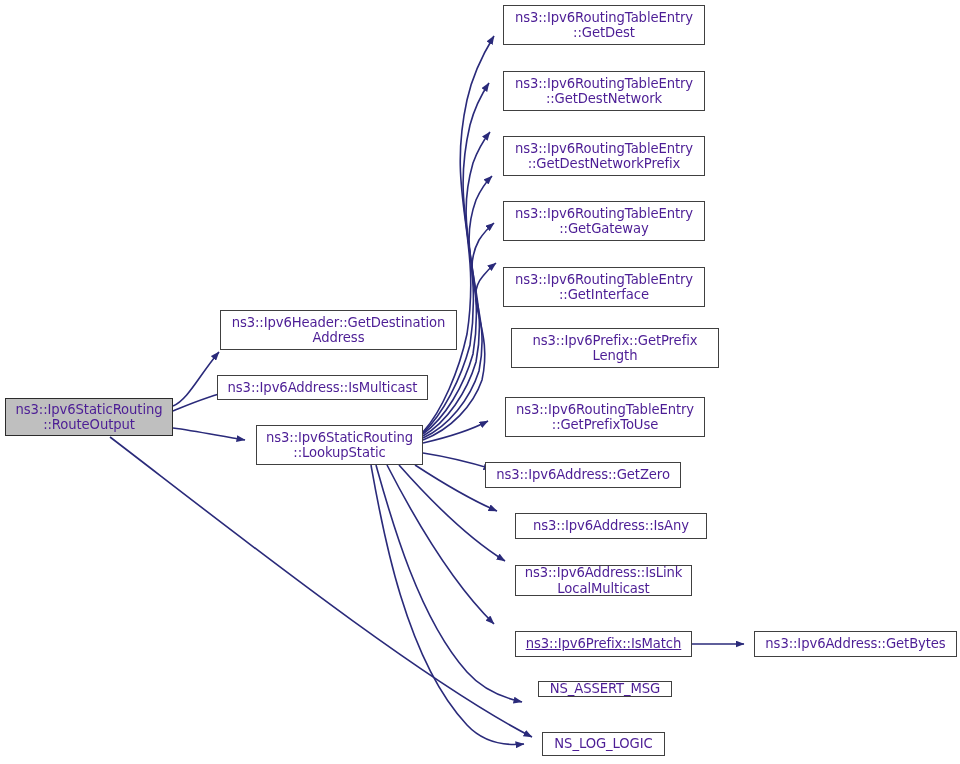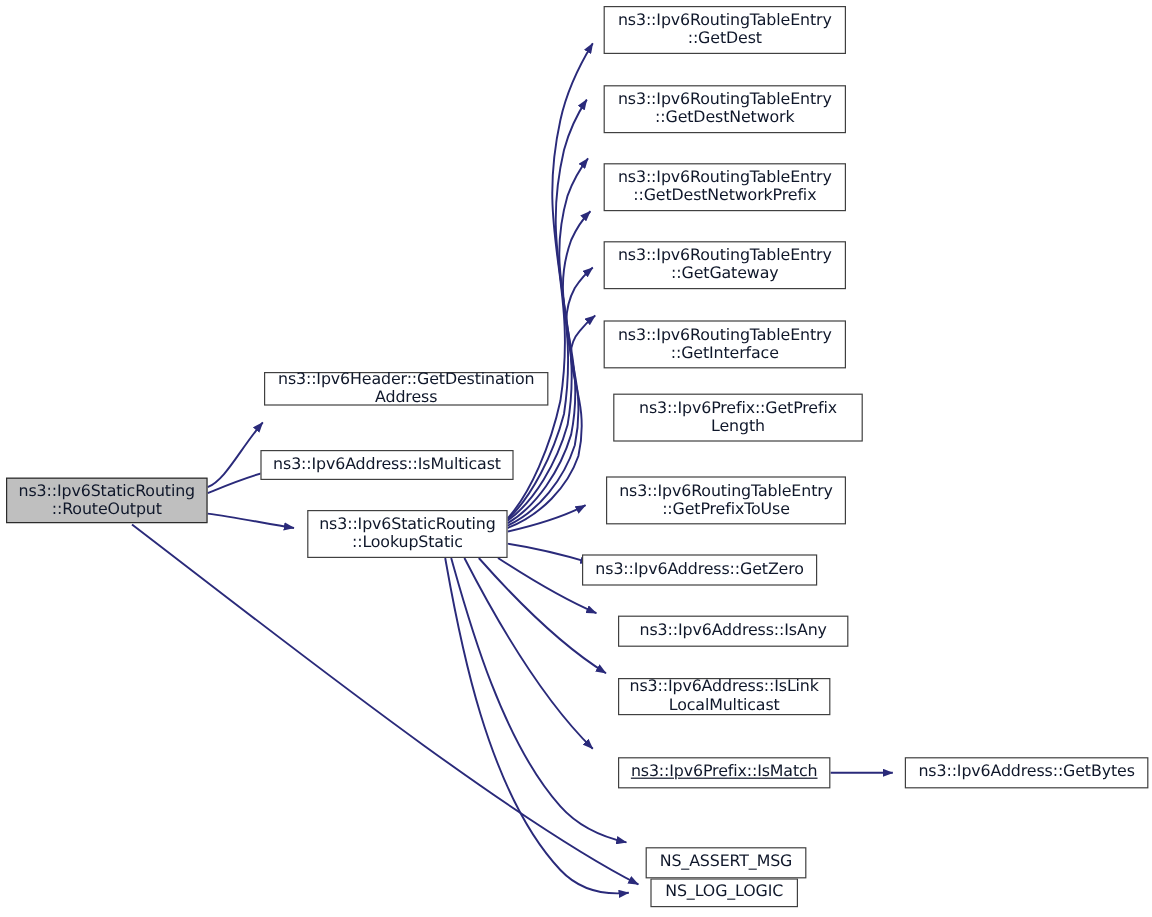--- a/index.html
+++ b/index.html
@@ -21,21 +21,21 @@
     top: 0;
     width: 960px;
     height: 764px;
     pointer-events: none;
   }
   .node {
     position: absolute;
     box-sizing: border-box;
     border: 1px solid #404040;
     background: #ffffff;
-    color: #0f172a;
+    color: #4c1d95;
     font-size: 13.2px;
     line-height: 15.5px;
     text-align: center;
     display: flex;
     align-items: center;
     justify-content: center;
     padding: 0 3px;
     white-space: pre-line;
     letter-spacing: -0.1px;
   }
@@ -73,21 +73,21 @@
         <path d="M387,465 C406,502 446,577 494,624" marker-end="url(#arrowhead)"></path>
         <path d="M376,465 C389,511 417,616 467,672 C483,690 504,698 522,702" marker-end="url(#arrowhead)"></path>
         <path d="M371,465 C381,521 404,658 467,725 C483,742 504,746 524,744" marker-end="url(#arrowhead)"></path>
         <path d="M692,644 L744,644" marker-end="url(#arrowhead)"></path>
       </g>
   </svg>
 
   <div id="node-layer">
       <div class="node current" style="left: 5px; top: 398px; width: 168px; height: 38px;">ns3::Ipv6StaticRouting
 ::RouteOutput</div>
-      <div class="node" style="left: 220px; top: 310px; width: 237px; height: 28px;">ns3::Ipv6Header::GetDestination
+      <div class="node" style="left: 220px; top: 310px; width: 237px; height: 40px;">ns3::Ipv6Header::GetDestination
 Address</div>
       <div class="node" style="left: 217px; top: 375px; width: 211px; height: 25px;">ns3::Ipv6Address::IsMulticast</div>
       <div class="node" style="left: 256px; top: 425px; width: 167px; height: 40px;">ns3::Ipv6StaticRouting
 ::LookupStatic</div>
       <div class="node" style="left: 503px; top: 5px; width: 202px; height: 40px;">ns3::Ipv6RoutingTableEntry
 ::GetDest</div>
       <div class="node" style="left: 503px; top: 71px; width: 202px; height: 40px;">ns3::Ipv6RoutingTableEntry
 ::GetDestNetwork</div>
       <div class="node" style="left: 503px; top: 136px; width: 202px; height: 40px;">ns3::Ipv6RoutingTableEntry
 ::GetDestNetworkPrefix</div>
@@ -97,18 +97,18 @@
 ::GetInterface</div>
       <div class="node" style="left: 511px; top: 328px; width: 208px; height: 40px;">ns3::Ipv6Prefix::GetPrefix
 Length</div>
       <div class="node" style="left: 505px; top: 397px; width: 200px; height: 40px;">ns3::Ipv6RoutingTableEntry
 ::GetPrefixToUse</div>
       <div class="node" style="left: 485px; top: 462px; width: 196px; height: 26px;">ns3::Ipv6Address::GetZero</div>
       <div class="node" style="left: 515px; top: 513px; width: 192px; height: 26px;">ns3::Ipv6Address::IsAny</div>
       <div class="node" style="left: 515px; top: 565px; width: 177px; height: 31px;">ns3::Ipv6Address::IsLink
 LocalMulticast</div>
       <div class="node" style="left: 515px; top: 631px; width: 177px; height: 26px; text-decoration: underline;">ns3::Ipv6Prefix::IsMatch</div>
-      <div class="node" style="left: 538px; top: 681px; width: 134px; height: 26px; margin-top: 25px;">NS_ASSERT_MSG</div>
+      <div class="node" style="left: 538px; top: 681px; width: 134px; height: 16px;">NS_ASSERT_MSG</div>
       <div class="node" style="left: 542px; top: 732px; width: 123px; height: 24px;">NS_LOG_LOGIC</div>
       <div class="node" style="left: 754px; top: 631px; width: 203px; height: 26px;">ns3::Ipv6Address::GetBytes</div>
     </div>
 
 </div>
 
 </body></html>

